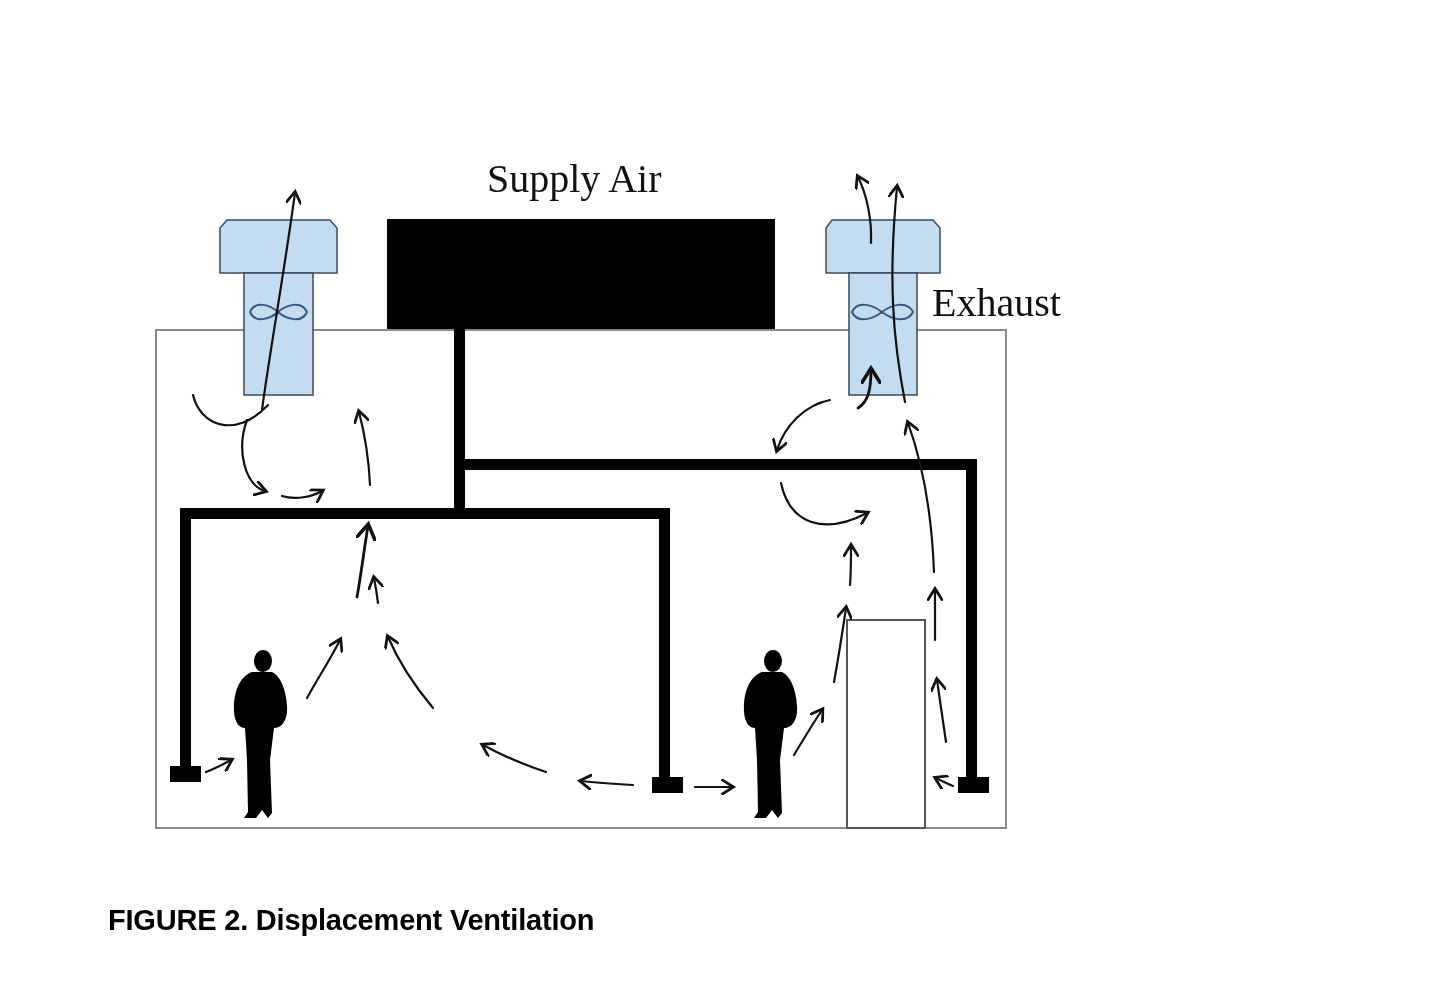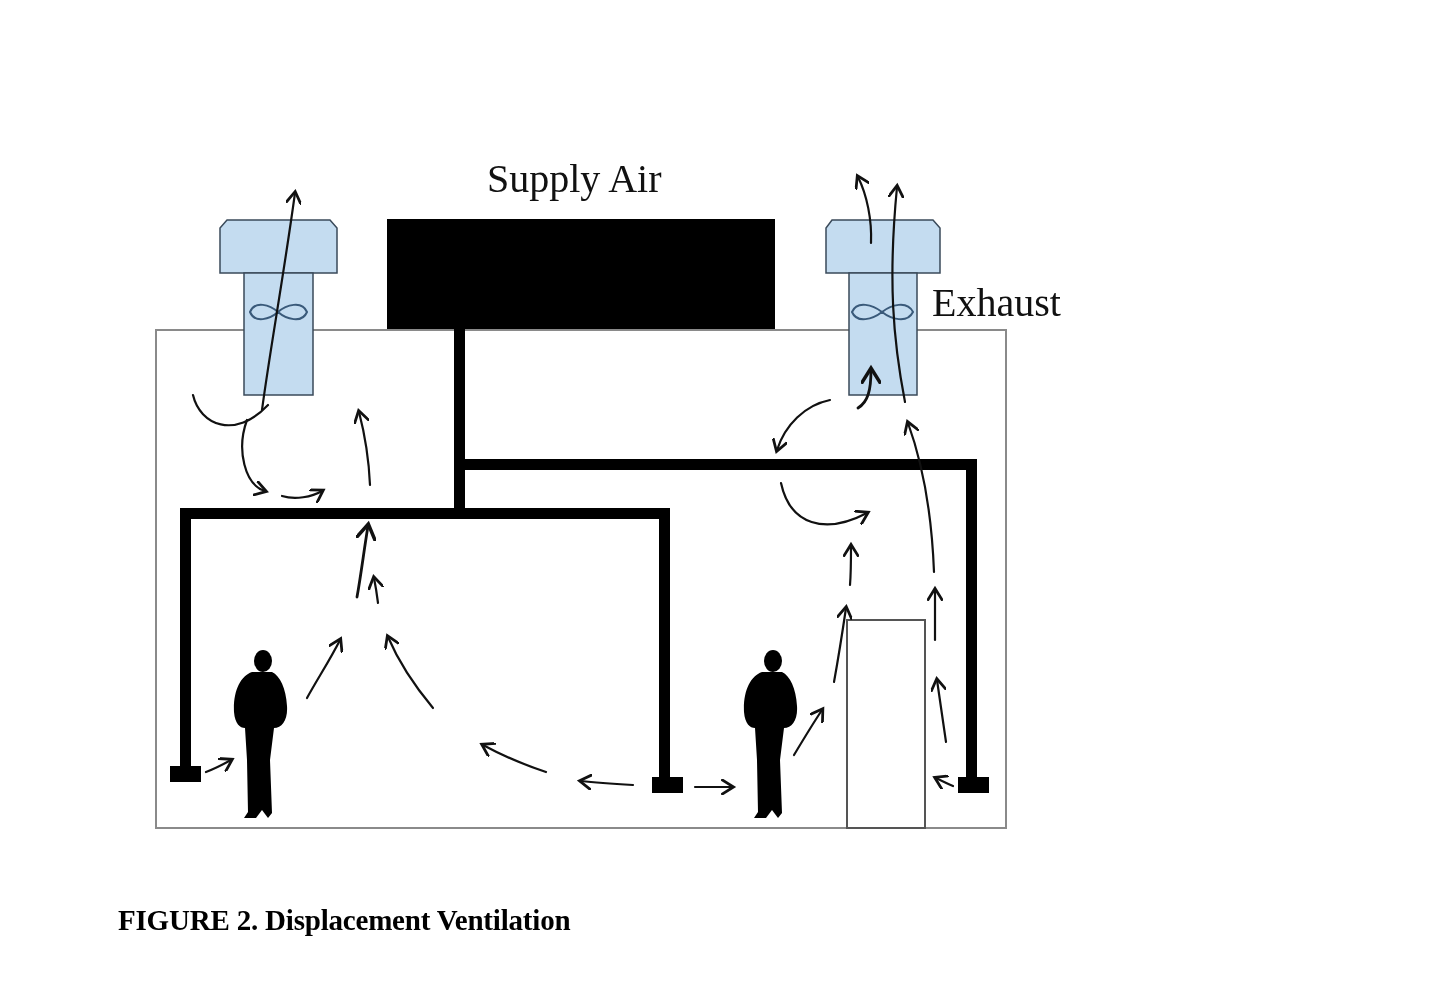--- a/index.html
+++ b/index.html
@@ -1,21 +1,21 @@
 <!DOCTYPE html>
 <html><head>
 <meta charset="utf-8">
 <style>
   html, body { margin: 0; padding: 0; background: #ffffff; }
   body { width: 1432px; height: 984px; position: relative; overflow: hidden; }
   #diagram { position: absolute; left: 0; top: 0; }
   .label-serif { font-family: "Liberation Serif", "DejaVu Serif", serif; fill: #111; }
   .caption {
-    position: absolute; left: 118px; top: 904px;
-    font-family: Liberation Serif, serif;
+    position: absolute; left: 108px; top: 904px;
+    font-family: Liberation Sans, sans-serif;
     font-weight: bold; font-size: 29px; color: #000; letter-spacing: -0.2px;
   }
   .flow { fill: none; stroke: #111; stroke-width: 2.2; stroke-linecap: round; }
   .flow-thick { fill: none; stroke: #111; stroke-width: 2.8; stroke-linecap: round; }
 </style>
 </head>
 <body>
 
 <svg id="diagram" width="1432" height="984" viewBox="0 0 1432 984" xmlns="http://www.w3.org/2000/svg">
   <defs>

